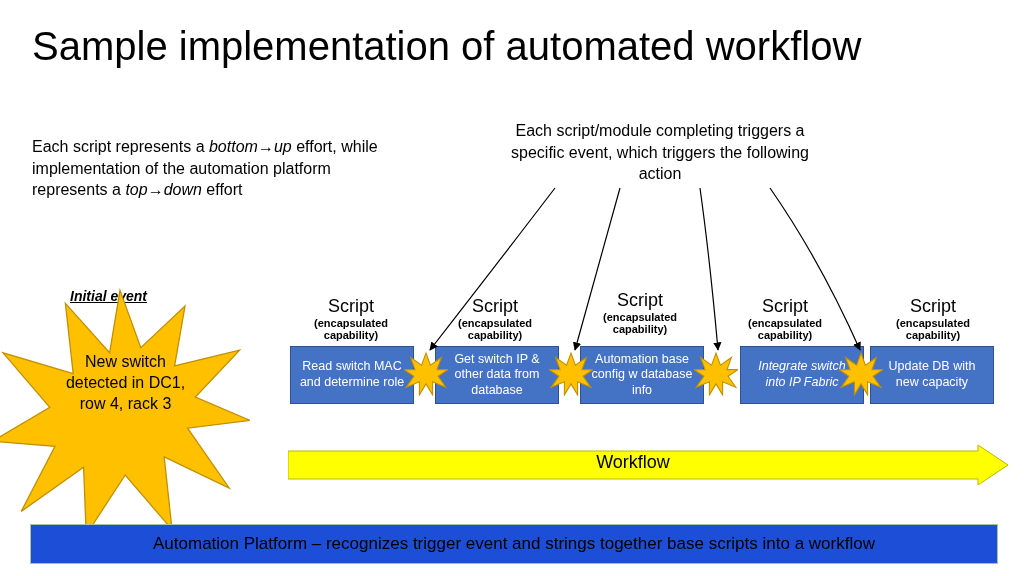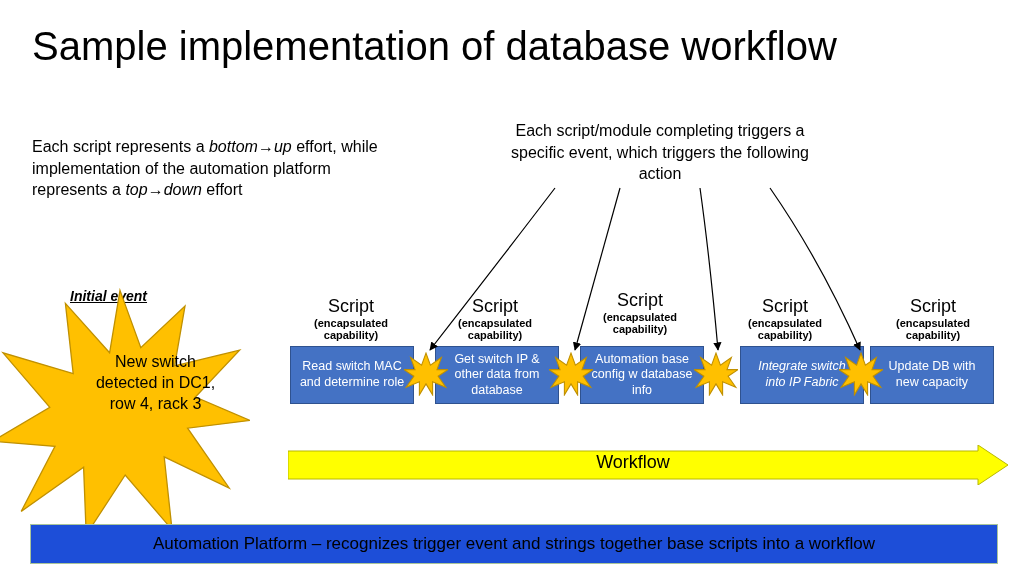--- a/index.html
+++ b/index.html
@@ -11,21 +11,21 @@
   .intro-text { position: absolute; left: 32px; top: 118px; width: 360px; font-size: 16px; line-height: 1.35; color: #000; margin-top: 18px; } 
   .intro-text em { font-style: italic; }
 
   .callout-text { position: absolute; left: 510px; top: 120px; width: 300px; text-align: center; font-size: 16px; line-height: 1.35; color: #000; }
 
   .initial-label { position: absolute; left: 70px; top: 268px; font-size: 14px; font-style: italic; font-weight: 700; text-decoration: underline; margin-top: 20px; }
 
   
   .starburst { position: absolute; left: -10px; top: 280px; width: 260px; height: 260px; }
   .starburst svg { width: 100%; height: 100%; }
-  .starburst-text { position: absolute; left: 58px; top: 352px; width: 135px; text-align: center; font-size: 16px; line-height: 1.3; color: #000; margin-left: 30px; }
+  .starburst-text { position: absolute; left: 58px; top: 352px; width: 135px; text-align: center; font-size: 16px; line-height: 1.3; color: #000; }
 
   
   .script-label { position: absolute; text-align: center; width: 130px; }
   .script-label .h { font-size: 18px; }
   .script-label .s { font-size: 11px; font-weight: bold; }
 
   
   .box { position: absolute; width: 124px; height: 58px; background: #4472C4; border: 1px solid #2f528f; color: #fff; font-size: 12.5px; display: flex; align-items: center; justify-content: center; text-align: center; padding: 4px 6px; line-height: 1.25; }
 
   
@@ -41,21 +41,21 @@
   .platform-bar { position: absolute; left: 30px; top: 524px; width: 968px; height: 40px; background: #1d4ed8; border: 1px solid #a9c49a; display: flex; align-items: center; justify-content: center; font-size: 17px; }
 
   
   .arrows { position: absolute; left: 0; top: 0; width: 1024px; height: 576px; pointer-events: none; }
 </style>
 </head>
 <body>
 
 <div class="slide">
 
-  <div class="title">Sample implementation of database workflow</div>
+  <div class="title">Sample implementation of automated workflow</div>
 
   <div class="intro-text">
     <span>Each script represents a </span><em>bottom</em><em>→</em><em>up</em><span> effort, while implementation of the automation platform represents a </span><em>top</em><em>→</em><em>down</em><span> effort</span>
   </div>
 
   <div class="callout-text">Each script/module completing triggers a specific event, which triggers the following action</div>
 
   <div class="initial-label">Initial event</div>
 
   <div class="starburst">

